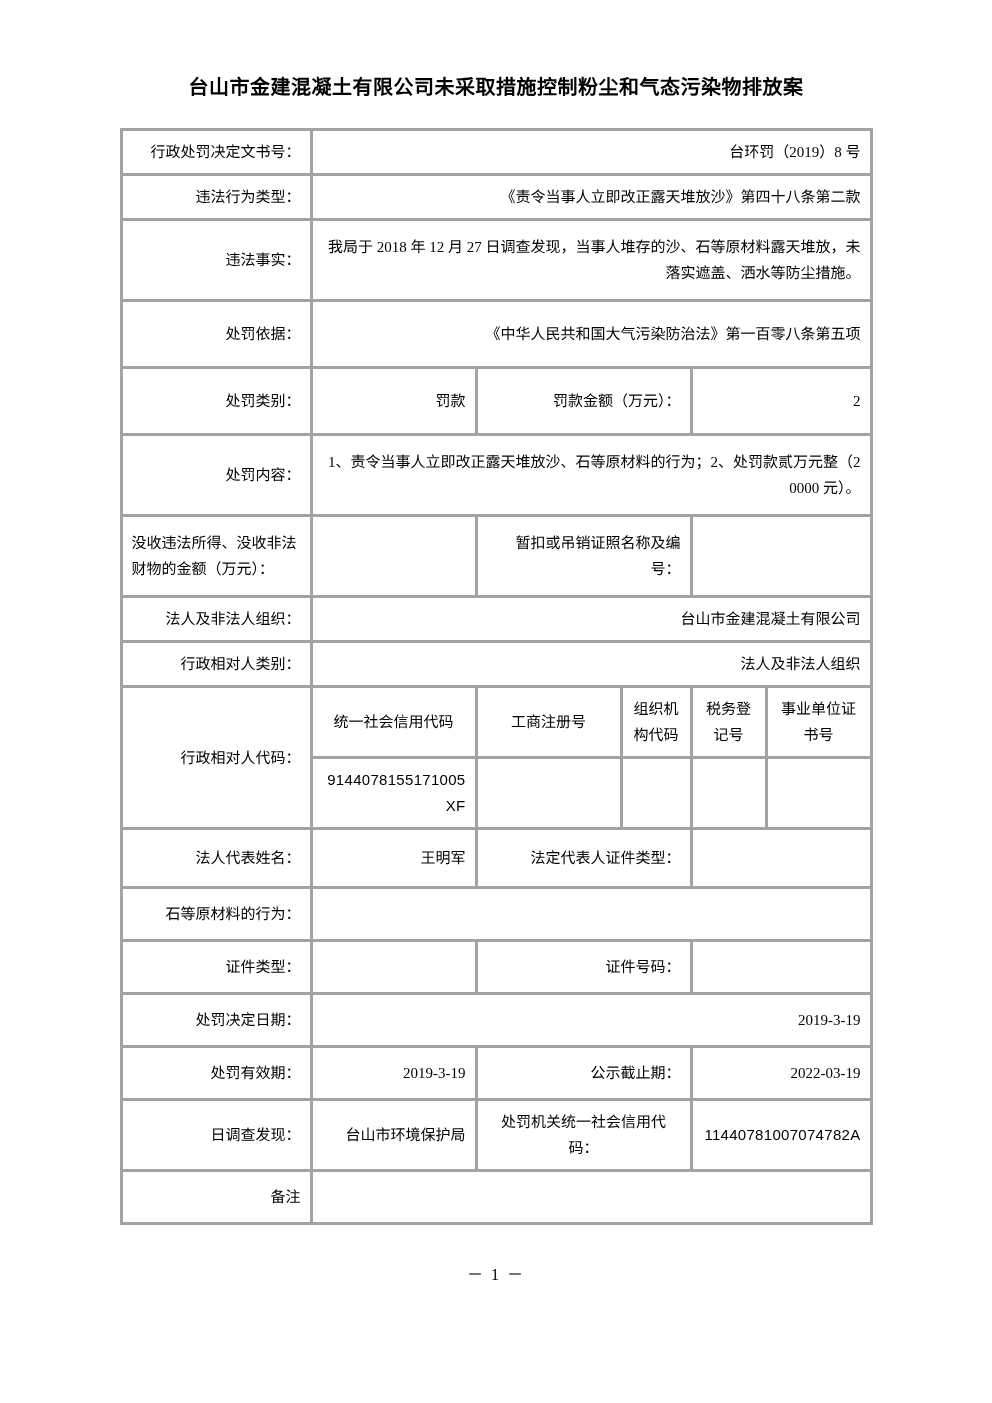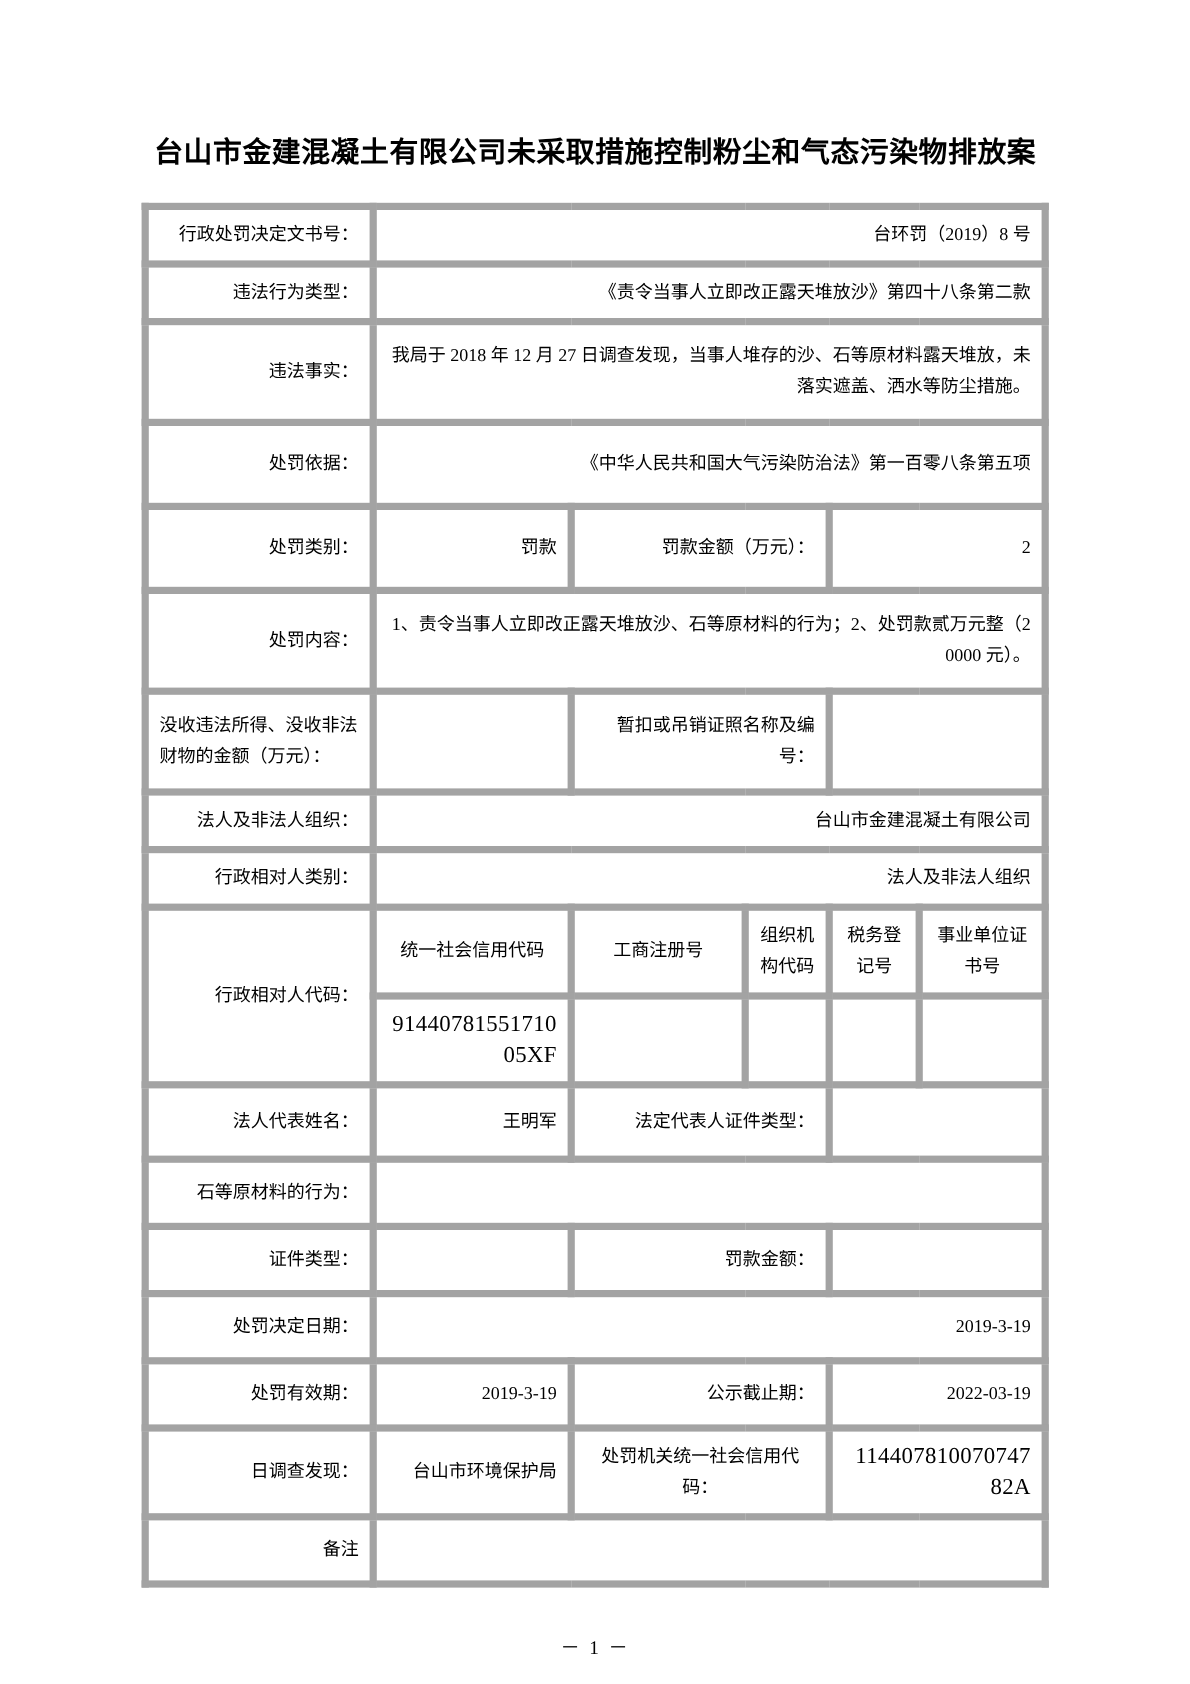--- a/index.html
+++ b/index.html
@@ -18,63 +18,62 @@
   .page {
     width: 992px;
     height: 1403px;
     box-sizing: border-box;
     padding: 0;
     position: relative;
   }
   .doc-title {
     width: 740px;
     margin: 0 auto;
-    padding-top: 109px;
+    padding-top: 68px;
     text-align: center;
     font-family: "Liberation Sans", "DejaVu Sans", sans-serif;
     font-weight: bold;
-    font-size: 24px;
+    font-size: 20px;
     line-height: 38px;
     letter-spacing: 0.5px;
   }
   table.main {
     margin: 22px auto 0 auto;
     width: 750px;
     border-collapse: collapse;
     table-layout: fixed;
     font-size: 15px;
   }
   table.main td {
-    border: 6px solid #a3a3a3;
+    border: 3px solid #a3a3a3;
     padding: 8px 9px;
     vertical-align: middle;
     line-height: 26px;
     word-break: break-all;
-    font-family: Liberation Serif, serif;
   }
   .lbl {
     text-align: right;
     white-space: nowrap;
   }
   .lbl-wrap {
     text-align: left;
     line-height: 25px;
   }
   .val {
     text-align: right;
   }
   .ctr {
     text-align: center;
   }
   .nowrap {
     white-space: nowrap;
   }
   .code-val {
     font-family: "Liberation Sans", "DejaVu Sans", sans-serif;
-    font-size: 19px;
+    font-size: 15px;
     letter-spacing: 0.3px;
   }
   .footer {
     width: 750px;
     margin: 36px auto 0 auto;
     text-align: center;
     font-size: 16px;
     letter-spacing: 2px;
   }
   .empty-cell { }
@@ -171,21 +170,21 @@
       </tr>
 
       <tr>
         <td class="lbl">石等原材料的行为：</td>
         <td class="val empty-cell" colspan="5" style="height:34px"></td>
       </tr>
 
       <tr>
         <td class="lbl">证件类型：</td>
         <td class="val empty-cell" style="height:34px"></td>
-        <td class="val" colspan="2">罚款金额：</td>
+        <td class="val" colspan="2">证件号码：</td>
         <td class="val empty-cell" colspan="2"></td>
       </tr>
 
       <tr>
         <td class="lbl">处罚决定日期：</td>
         <td class="val" colspan="5" style="height:34px">2019-3-19</td>
       </tr>
 
       <tr>
         <td class="lbl">处罚有效期：</td>

